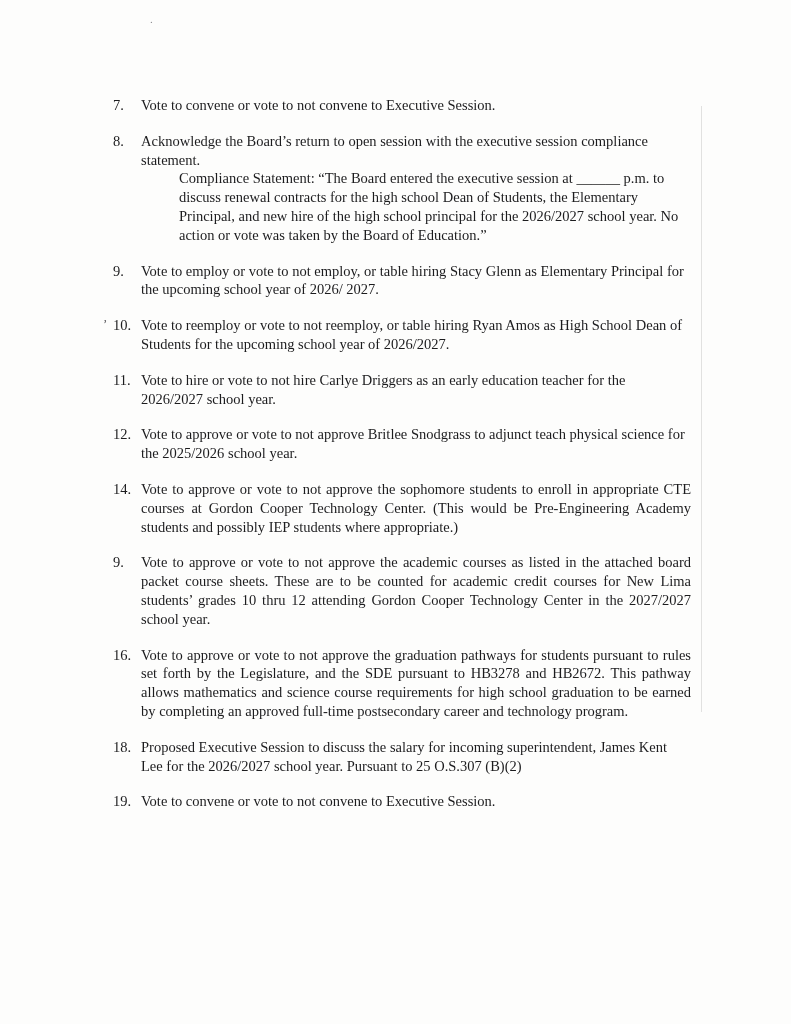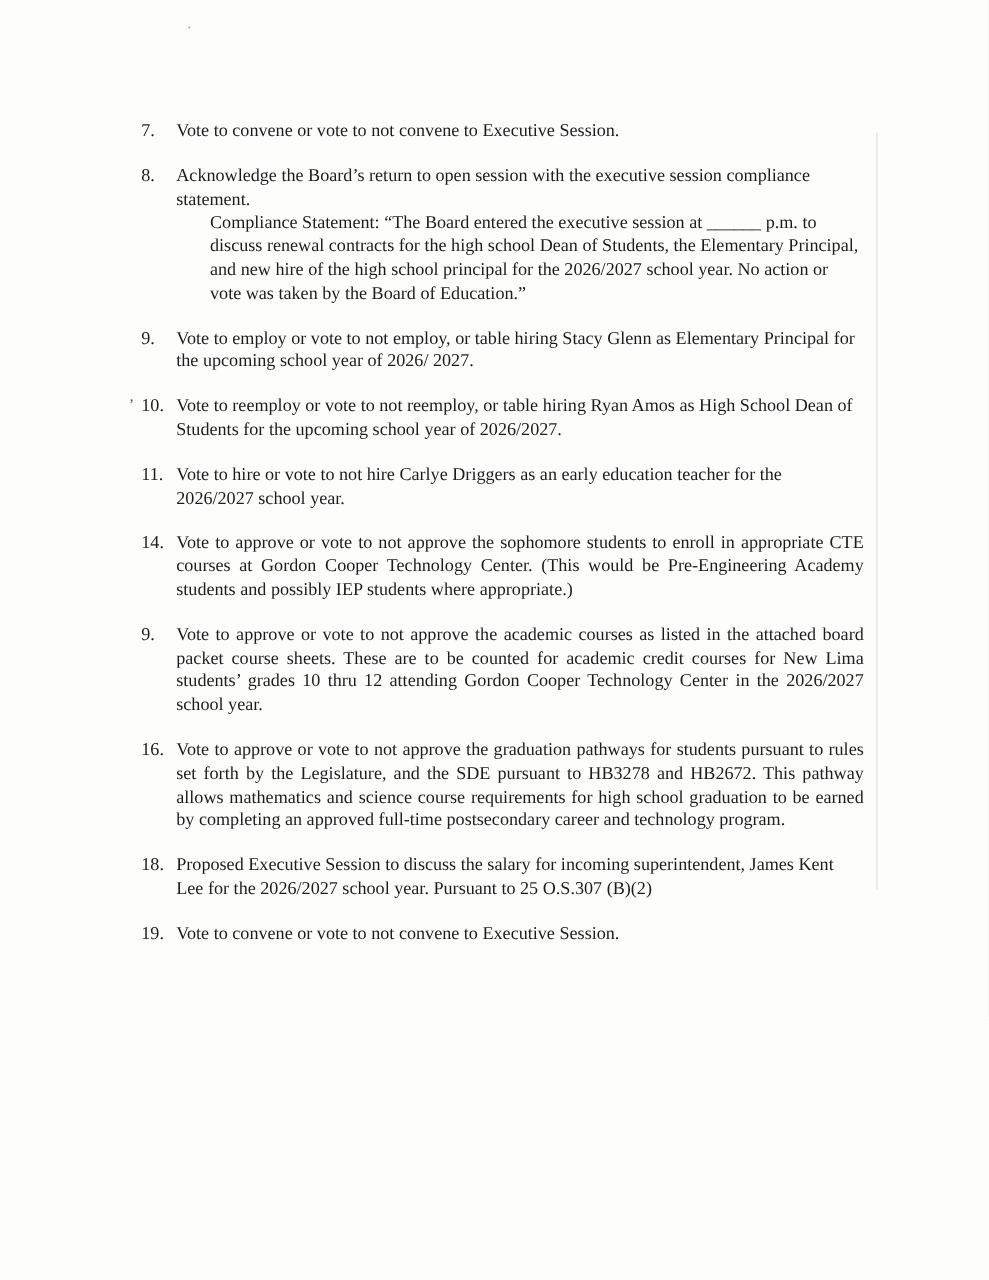--- a/index.html
+++ b/index.html
@@ -37,21 +37,21 @@
     white-space: nowrap;
   }
   .body {
     flex: 1 1 auto;
     min-width: 0;
   }
   .justify .body, .justify .body > div {
     text-align: justify;
   }
   .sub {
-    margin-left: 27px;
+    margin-left: 38px;
     margin-top: 0;
   }
   .scan-line {
     position: absolute;
     left: 701px;
     top: 106px;
     width: 1px;
     height: 606px;
     background: rgba(60, 60, 60, 0.14);
   }
@@ -102,30 +102,34 @@
     <li class="item">
       <span class="num">10.</span>
       <div class="body">Vote to reemploy or vote to not reemploy, or table hiring Ryan Amos as High School Dean of Students for the upcoming school year of 2026/2027.</div>
     </li>
 
     <li class="item">
       <span class="num">11.</span>
       <div class="body">Vote to hire or vote to not hire Carlye Driggers as an early education teacher for the 2026/2027 school year.</div>
     </li>
 
+    <li class="item">
+      <span class="num">12.</span>
+      <div class="body">Vote to approve or vote to not approve Britlee Snodgrass to adjunct teach physical science for the 2025/2026 school year.</div>
+    </li>
 
 
     <li class="item justify">
       <span class="num">14.</span>
       <div class="body">Vote to approve or vote to not approve the sophomore students to enroll in appropriate CTE courses at Gordon Cooper Technology Center. (This would be Pre-Engineering Academy students and possibly IEP students where appropriate.)</div>
     </li>
 
     <li class="item justify">
       <span class="num">9.</span>
-      <div class="body">Vote to approve or vote to not approve the academic courses as listed in the attached board packet course sheets. These are to be counted for academic credit courses for New Lima students’ grades 10 thru 12 attending Gordon Cooper Technology Center in the 2026/2027 school year.</div>
+      <div class="body">Vote to approve or vote to not approve the academic courses as listed in the attached board packet course sheets. These are to be counted for academic credit courses for New Lima students’ grades 10 thru 12 attending Gordon Cooper Technology Center in the 2027/2027 school year.</div>
     </li>
 
     <li class="item justify">
       <span class="num">16.</span>
       <div class="body">Vote to approve or vote to not approve the graduation pathways for students pursuant to rules set forth by the Legislature, and the SDE pursuant to HB3278 and HB2672. This pathway allows mathematics and science course requirements for high school graduation to be earned by completing an approved full-time postsecondary career and technology program.</div>
     </li>
 
 
     <li class="item">
       <span class="num">18.</span>

